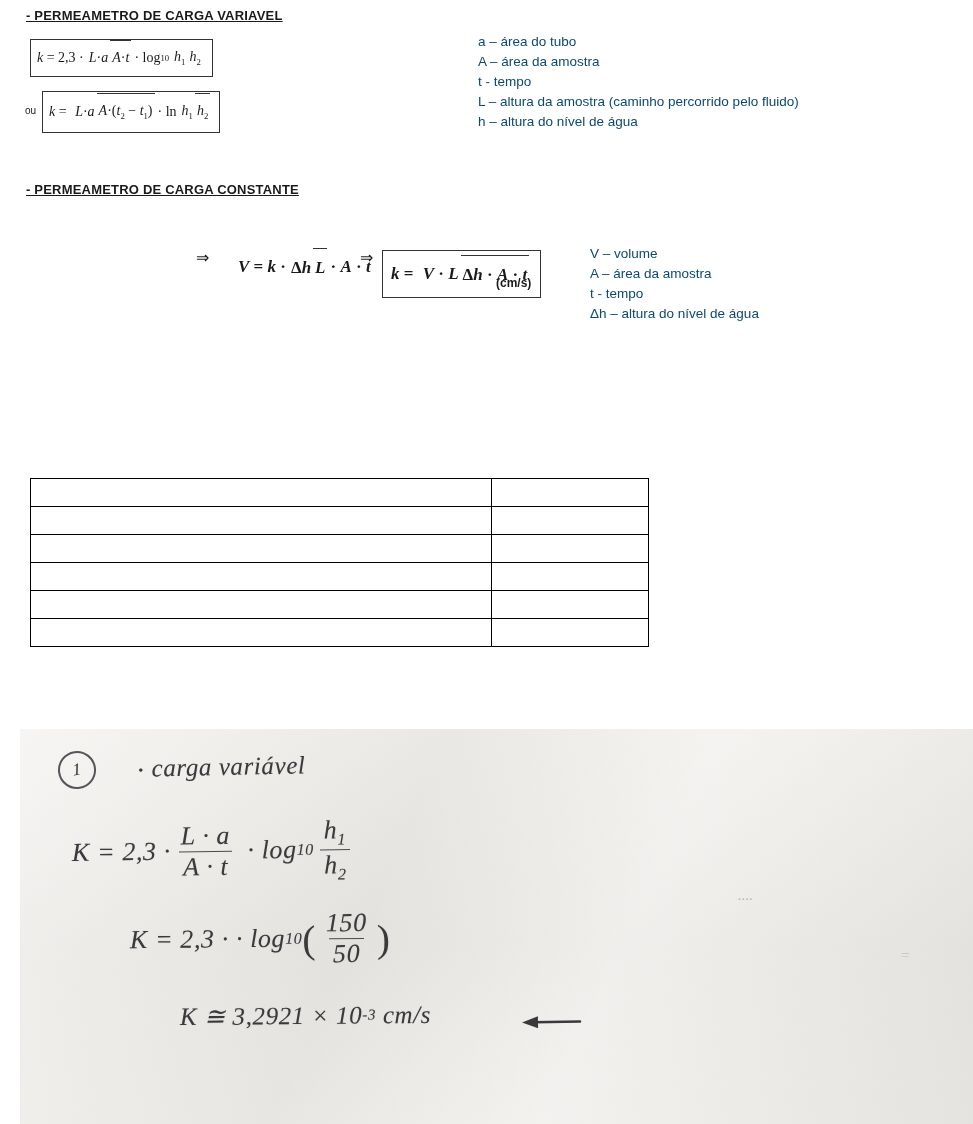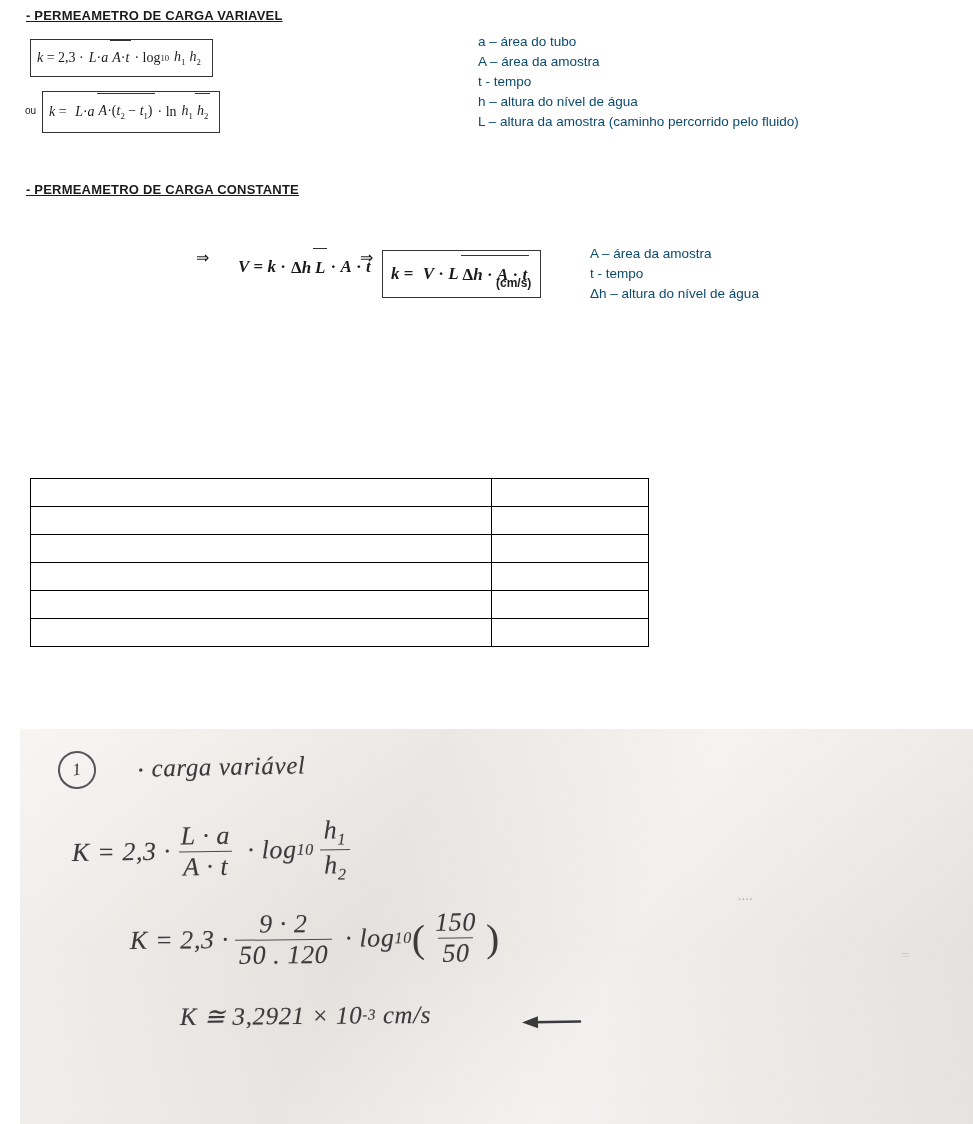--- a/index.html
+++ b/index.html
@@ -275,22 +275,22 @@
         <span class="num"><span class="mi">h</span><span class="sub">1</span></span>
         <span class="den"><span class="mi">h</span><span class="sub">2</span></span>
       </span>
     </span>
   </div>
 
   <div class="legend" id="legend-variavel">
     <div>a – área do tubo</div>
     <div>A – área da amostra</div>
     <div>t - tempo</div>
+    <div>L – altura da amostra (caminho percorrido pelo fluido)</div>
     <div>h – altura do nível de água</div>
-    <div>L – altura da amostra (caminho percorrido pelo fluido)</div>
   </div>
 
   <div class="sec-heading" id="heading-constante">- PERMEAMETRO DE CARGA CONSTANTE</div>
 
 
   <div id="const-arrow1">⇒</div>
 
   <div id="const-mid">
     <span class="mrow">
       <span class="mi">V</span>&nbsp;=&nbsp;<span class="mi">k</span>&nbsp;·
@@ -309,20 +309,21 @@
       <span class="mi">k</span>&nbsp;=&nbsp;
       <span class="frac">
         <span class="num"><span class="mi">V</span>&nbsp;·&nbsp;<span class="mi">L</span></span>
         <span class="den">Δ<span class="mi">h</span>&nbsp;·&nbsp;<span class="mi">A</span>&nbsp;·&nbsp;<span class="mi">t</span></span>
       </span>
     </span>
   </div>
   <div id="unit-cms">(cm/s)</div>
 
   <div class="legend" id="legend-constante">
+    <div>V – volume</div>
     <div>A – área da amostra</div>
     <div>t - tempo</div>
     <div>Δh – altura do nível de água</div>
   </div>
 
   <table id="data-table">
     <tbody>
       <tr>
         <td class="col-a"></td>
         <td class="col-b"></td>
@@ -372,24 +373,20 @@
         <span class="hfrac">
           <span class="hnum"><span>h</span><span class="hsub">1</span></span>
           <span class="hden"><span>h</span><span class="hsub">2</span></span>
         </span>
       </span>
     </div>
 
     <div class="hw" id="hw-line3">
       <span class="mrow">
         <span>K =  2,3 ·</span>
-        <span class="hfrac">
-          <span class="hnum">9 · 2</span>
-          <span class="hden">50 . 120</span>
-        </span>
         <span>&nbsp;·&nbsp;</span>
         <span>log</span>
           <span class="hsub">10</span>
         <span class="paren">(</span>
         <span class="hfrac">
           <span class="hnum">150</span>
           <span class="hden">50</span>
         </span>
         <span class="paren">)</span>
       </span>

